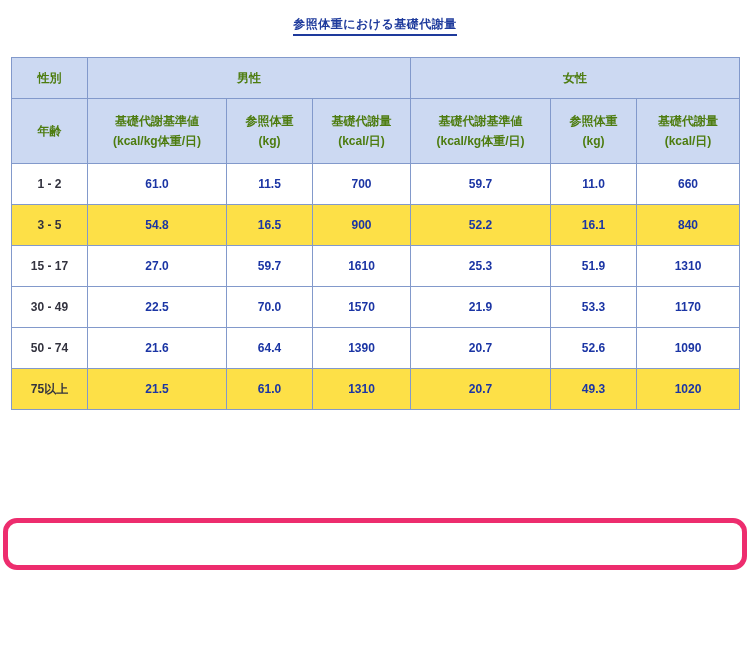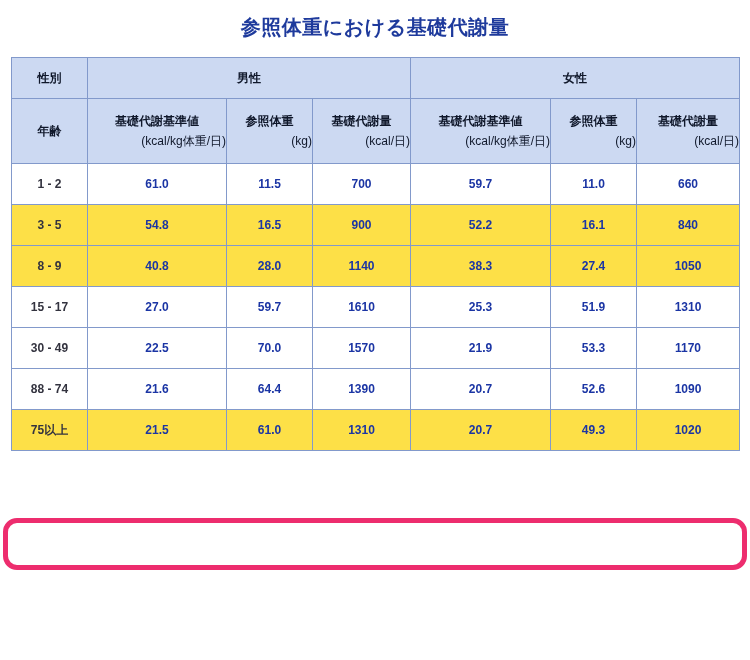--- a/index.html
+++ b/index.html
@@ -16,61 +16,61 @@
   }
   .title-wrap {
     position: absolute;
     top: 14px;
     left: 0;
     width: 100%;
     text-align: center;
   }
   .page-title {
     display: inline-block;
-    font-size: 20px;
+    font-size: 12px;
     font-weight: bold;
     color: #1e3a9c;
     letter-spacing: 0.5px;
     border-bottom: 2px solid #1e3a9c;
-    padding-bottom: 21px;
+    padding-bottom: 1px;
   }
   table.bmr {
     position: absolute;
     left: 11px;
     top: 57px;
     width: 728px;
     border-collapse: collapse;
     table-layout: fixed;
   }
   .bmr th, .bmr td {
     border: 1px solid #8299cb;
     text-align: center;
     vertical-align: middle;
     font-size: 12px;
     font-weight: bold;
     padding: 0;
   }
   .bmr thead th {
     background: #ccd9f2;
-    color: #0f172a;
+    color: #4d7c0f;
   }
   .bmr thead tr.gender-row th { height: 40px; }
   .bmr thead tr.sub-row th { height: 64px; line-height: 1.7; }
   .bmr tbody td {
     height: 40px;
     color: #1b35a4;
     background: #ffffff;
   }
   .bmr tbody td.age {
     color: #33333f;
   }
   .bmr tbody tr.alt td {
     background: #fde047;
   }
-  .sub-unit { font-weight: normal; text-align: right; }
+  .sub-unit { font-weight: bold; }
   .highlight-ring {
     position: absolute;
     left: 3px;
     top: 518px;
     width: 744px;
     height: 52px;
     box-sizing: border-box;
     border: 5px solid #ed2d6e;
     border-radius: 14px;
     pointer-events: none;
@@ -140,49 +140,40 @@
       </tr>
       <tr class="alt">
         <td class="age">3 - 5</td>
         <td>54.8</td>
         <td>16.5</td>
         <td>900</td>
         <td>52.2</td>
         <td>16.1</td>
         <td>840</td>
       </tr>
-      <tr class="alt">
-        <td class="age">8 - 9</td>
-        <td>40.8</td>
-        <td>28.0</td>
-        <td>1140</td>
-        <td>38.3</td>
-        <td>27.4</td>
-        <td>1050</td>
-      </tr>
       <tr>
         <td class="age">15 - 17</td>
         <td>27.0</td>
         <td>59.7</td>
         <td>1610</td>
         <td>25.3</td>
         <td>51.9</td>
         <td>1310</td>
       </tr>
       <tr>
         <td class="age">30 - 49</td>
         <td>22.5</td>
         <td>70.0</td>
         <td>1570</td>
         <td>21.9</td>
         <td>53.3</td>
         <td>1170</td>
       </tr>
       <tr>
-        <td class="age">88 - 74</td>
+        <td class="age">50 - 74</td>
         <td>21.6</td>
         <td>64.4</td>
         <td>1390</td>
         <td>20.7</td>
         <td>52.6</td>
         <td>1090</td>
       </tr>
       <tr class="alt">
         <td class="age">75以上</td>
         <td>21.5</td>

